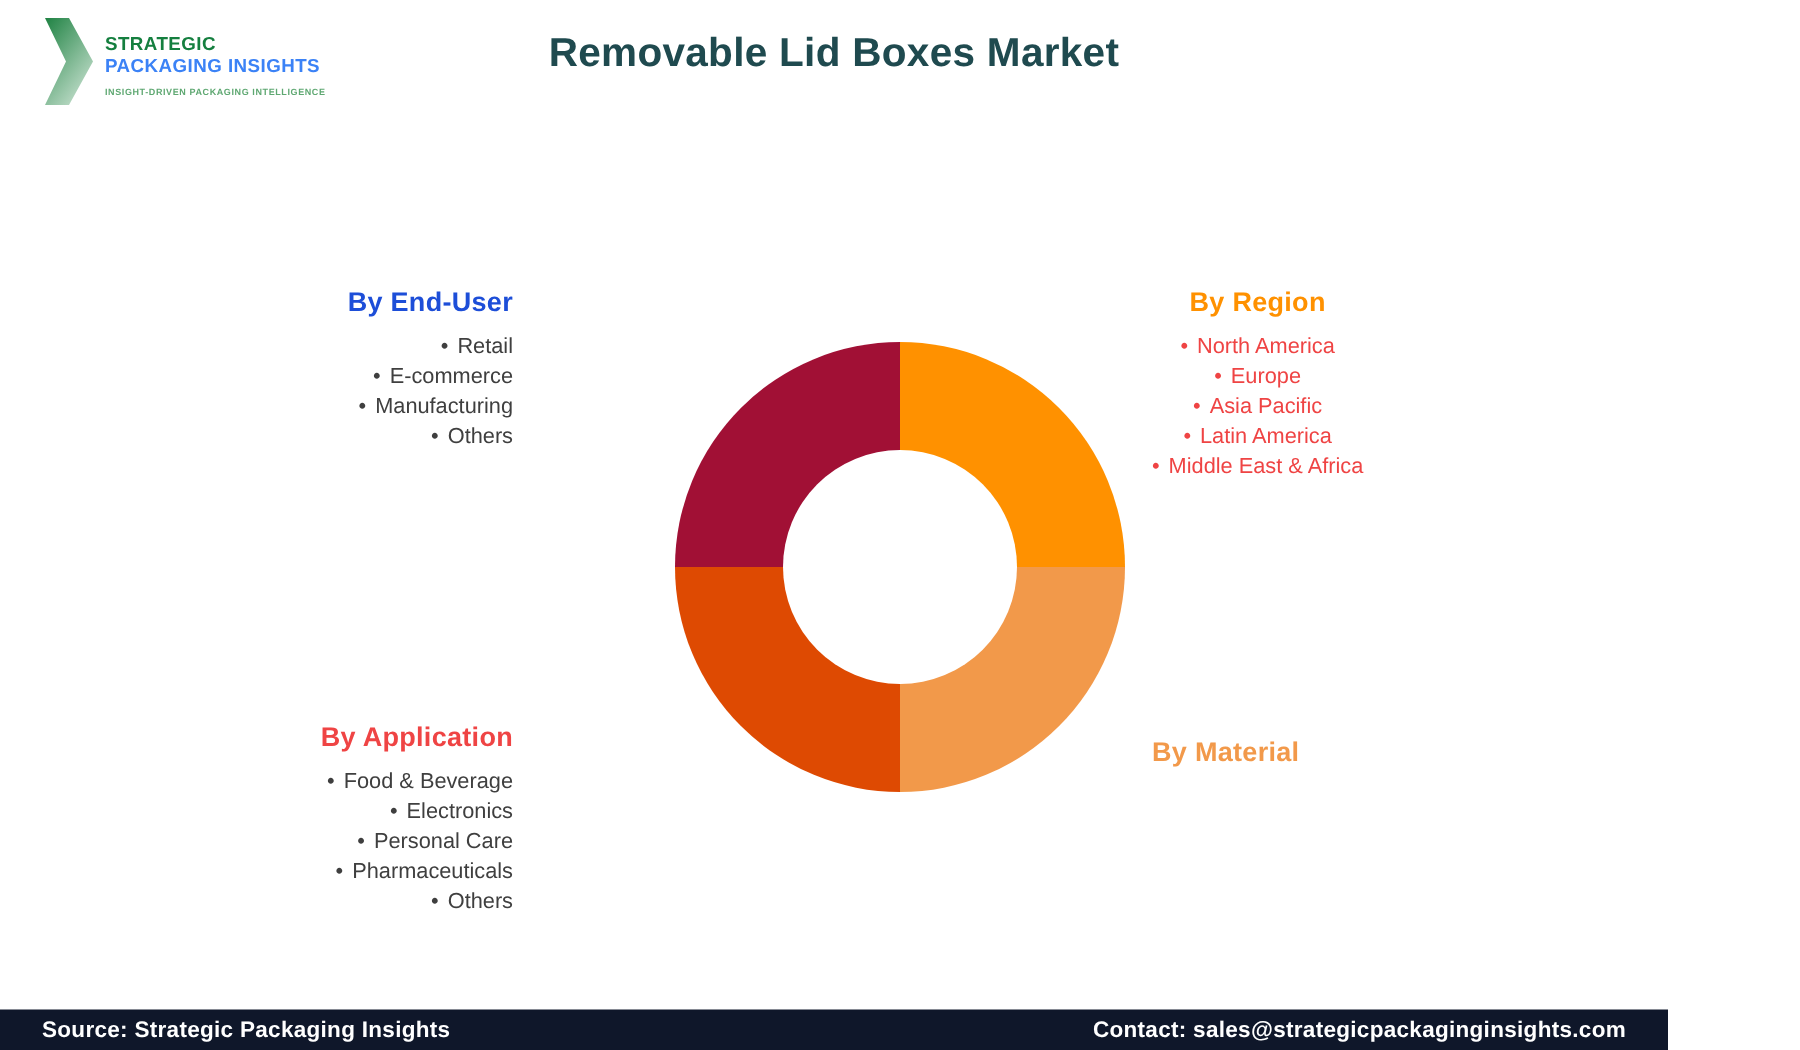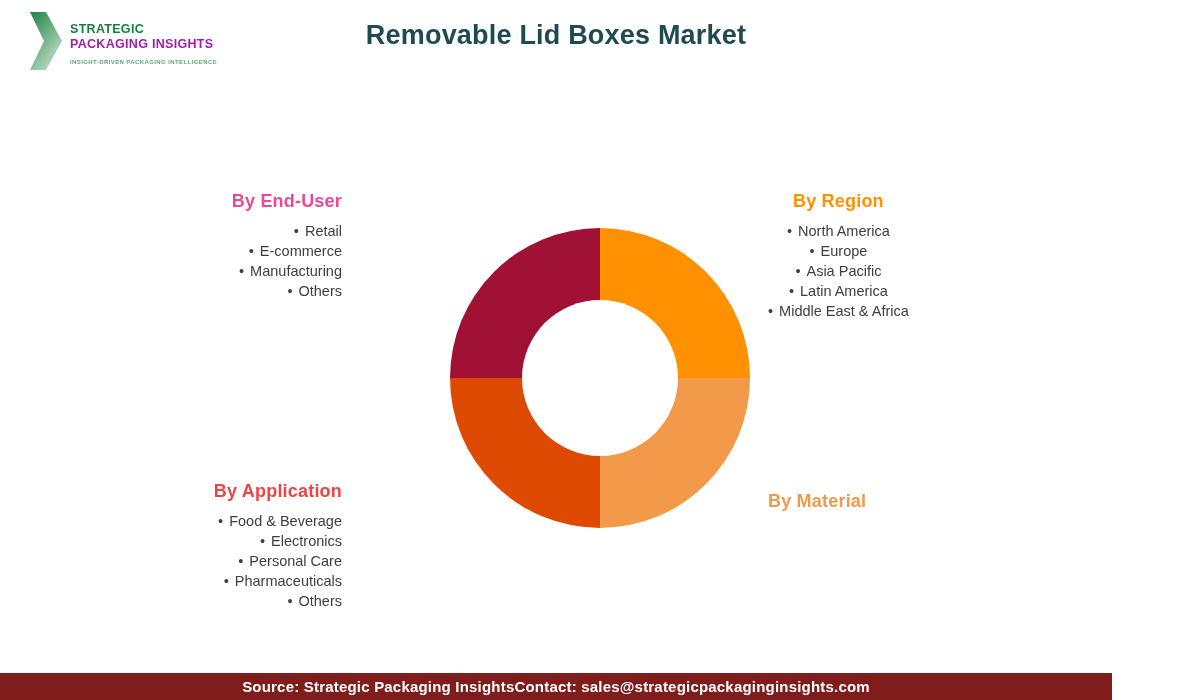--- a/index.html
+++ b/index.html
@@ -120,44 +120,44 @@
       <defs>
         <linearGradient id="chevGrad" x1="0" y1="0" x2="0.7" y2="1">
           <stop offset="0" stop-color="#1F8243"></stop>
           <stop offset="1" stop-color="#C2DECB"></stop>
         </linearGradient>
       </defs>
       <polygon points="0,0 16,0 32,29 16,58 0,58 14,29" fill="url(#chevGrad)"></polygon>
     </svg>
     <div class="logo-text">
       <div class="logo-line" style="color: rgb(21, 127, 63);">STRATEGIC</div>
-      <div class="logo-line" style="color: #a21caf;">PACKAGING INSIGHTS</div>
+      <div class="logo-line" style="color: #3b82f6;">PACKAGING INSIGHTS</div>
       <div class="logo-tagline" style="color: rgb(95, 168, 114);">INSIGHT-DRIVEN PACKAGING INTELLIGENCE</div>
     </div>
   </div>
 
   <h1 class="page-title" style="color: rgb(31, 74, 79); text-align: center;">Removable Lid Boxes Market</h1>
 
   <div class="donut" style="background: conic-gradient(rgb(255, 145, 0) 0%, rgb(255, 145, 0) 25%, rgb(242, 153, 74) 25%, rgb(242, 153, 74) 50%, rgb(222, 74, 2) 50%, rgb(222, 74, 2) 75%, rgb(161, 16, 53) 75%, rgb(161, 16, 53) 100%);">
     <div class="donut-hole"></div>
   </div>
 
   <section class="group group-end-user align-right">
-    <h2 style="color: #ec4899; margin-left: 20px;">By End-User</h2>
+    <h2 style="color: #1d4ed8; margin-left: 20px;">By End-User</h2>
     <ul style="color: rgb(63, 63, 63);">
         <li><span class="bullet">•</span><span>Retail</span></li>
         <li><span class="bullet">•</span><span>E-commerce</span></li>
         <li><span class="bullet">•</span><span>Manufacturing</span></li>
         <li><span class="bullet">•</span><span>Others</span></li>
       </ul>
   </section>
 
   <section class="group group-region align-left">
     <h2 style="color: rgb(255, 145, 0);">By Region</h2>
-    <ul style="color: #404040;">
+    <ul style="color: #ef4444;">
         <li><span class="bullet">•</span><span>North America</span></li>
         <li><span class="bullet">•</span><span>Europe</span></li>
         <li><span class="bullet">•</span><span>Asia Pacific</span></li>
         <li><span class="bullet">•</span><span>Latin America</span></li>
         <li><span class="bullet">•</span><span>Middle East &amp; Africa</span></li>
       </ul>
   </section>
 
   <section class="group group-application align-right">
     <h2 style="color: #ef4444;">By Application</h2>
@@ -167,18 +167,18 @@
         <li><span class="bullet">•</span><span>Personal Care</span></li>
         <li><span class="bullet">•</span><span>Pharmaceuticals</span></li>
         <li><span class="bullet">•</span><span>Others</span></li>
       </ul>
   </section>
 
   <section class="group group-material align-left">
     <h2 style="color: rgb(242, 153, 74);">By Material</h2>
   </section>
 
-  <footer class="footer" style="background: #7f1d1d; justify-content: center;">
+  <footer class="footer" style="background: #0f172a;">
     <span>Source: Strategic Packaging Insights</span>
     <span>Contact: sales@strategicpackaginginsights.com</span>
   </footer>
 
 </div>
 
 </body></html>

